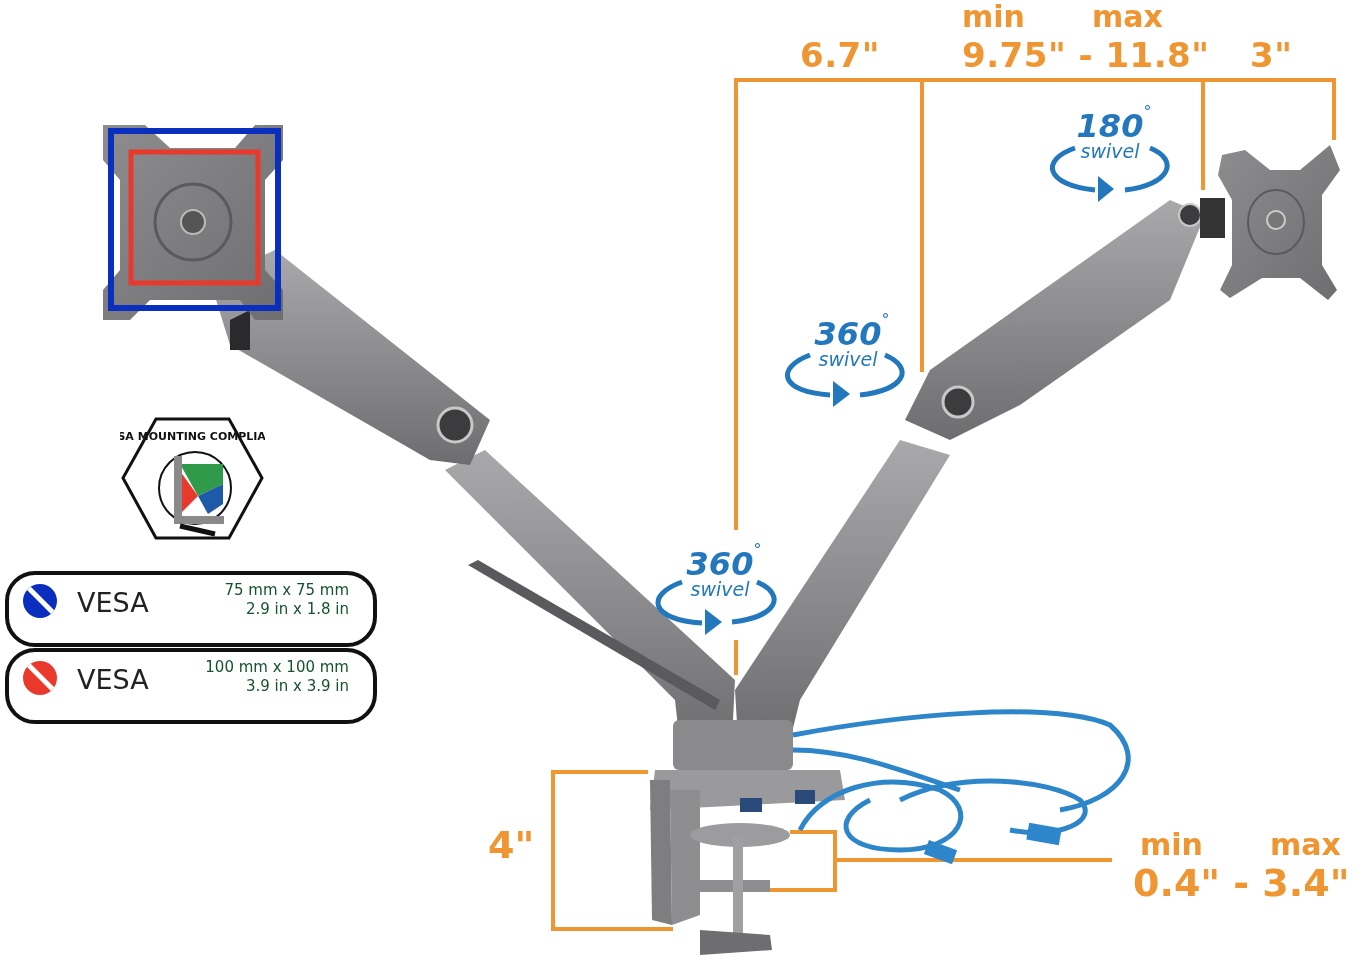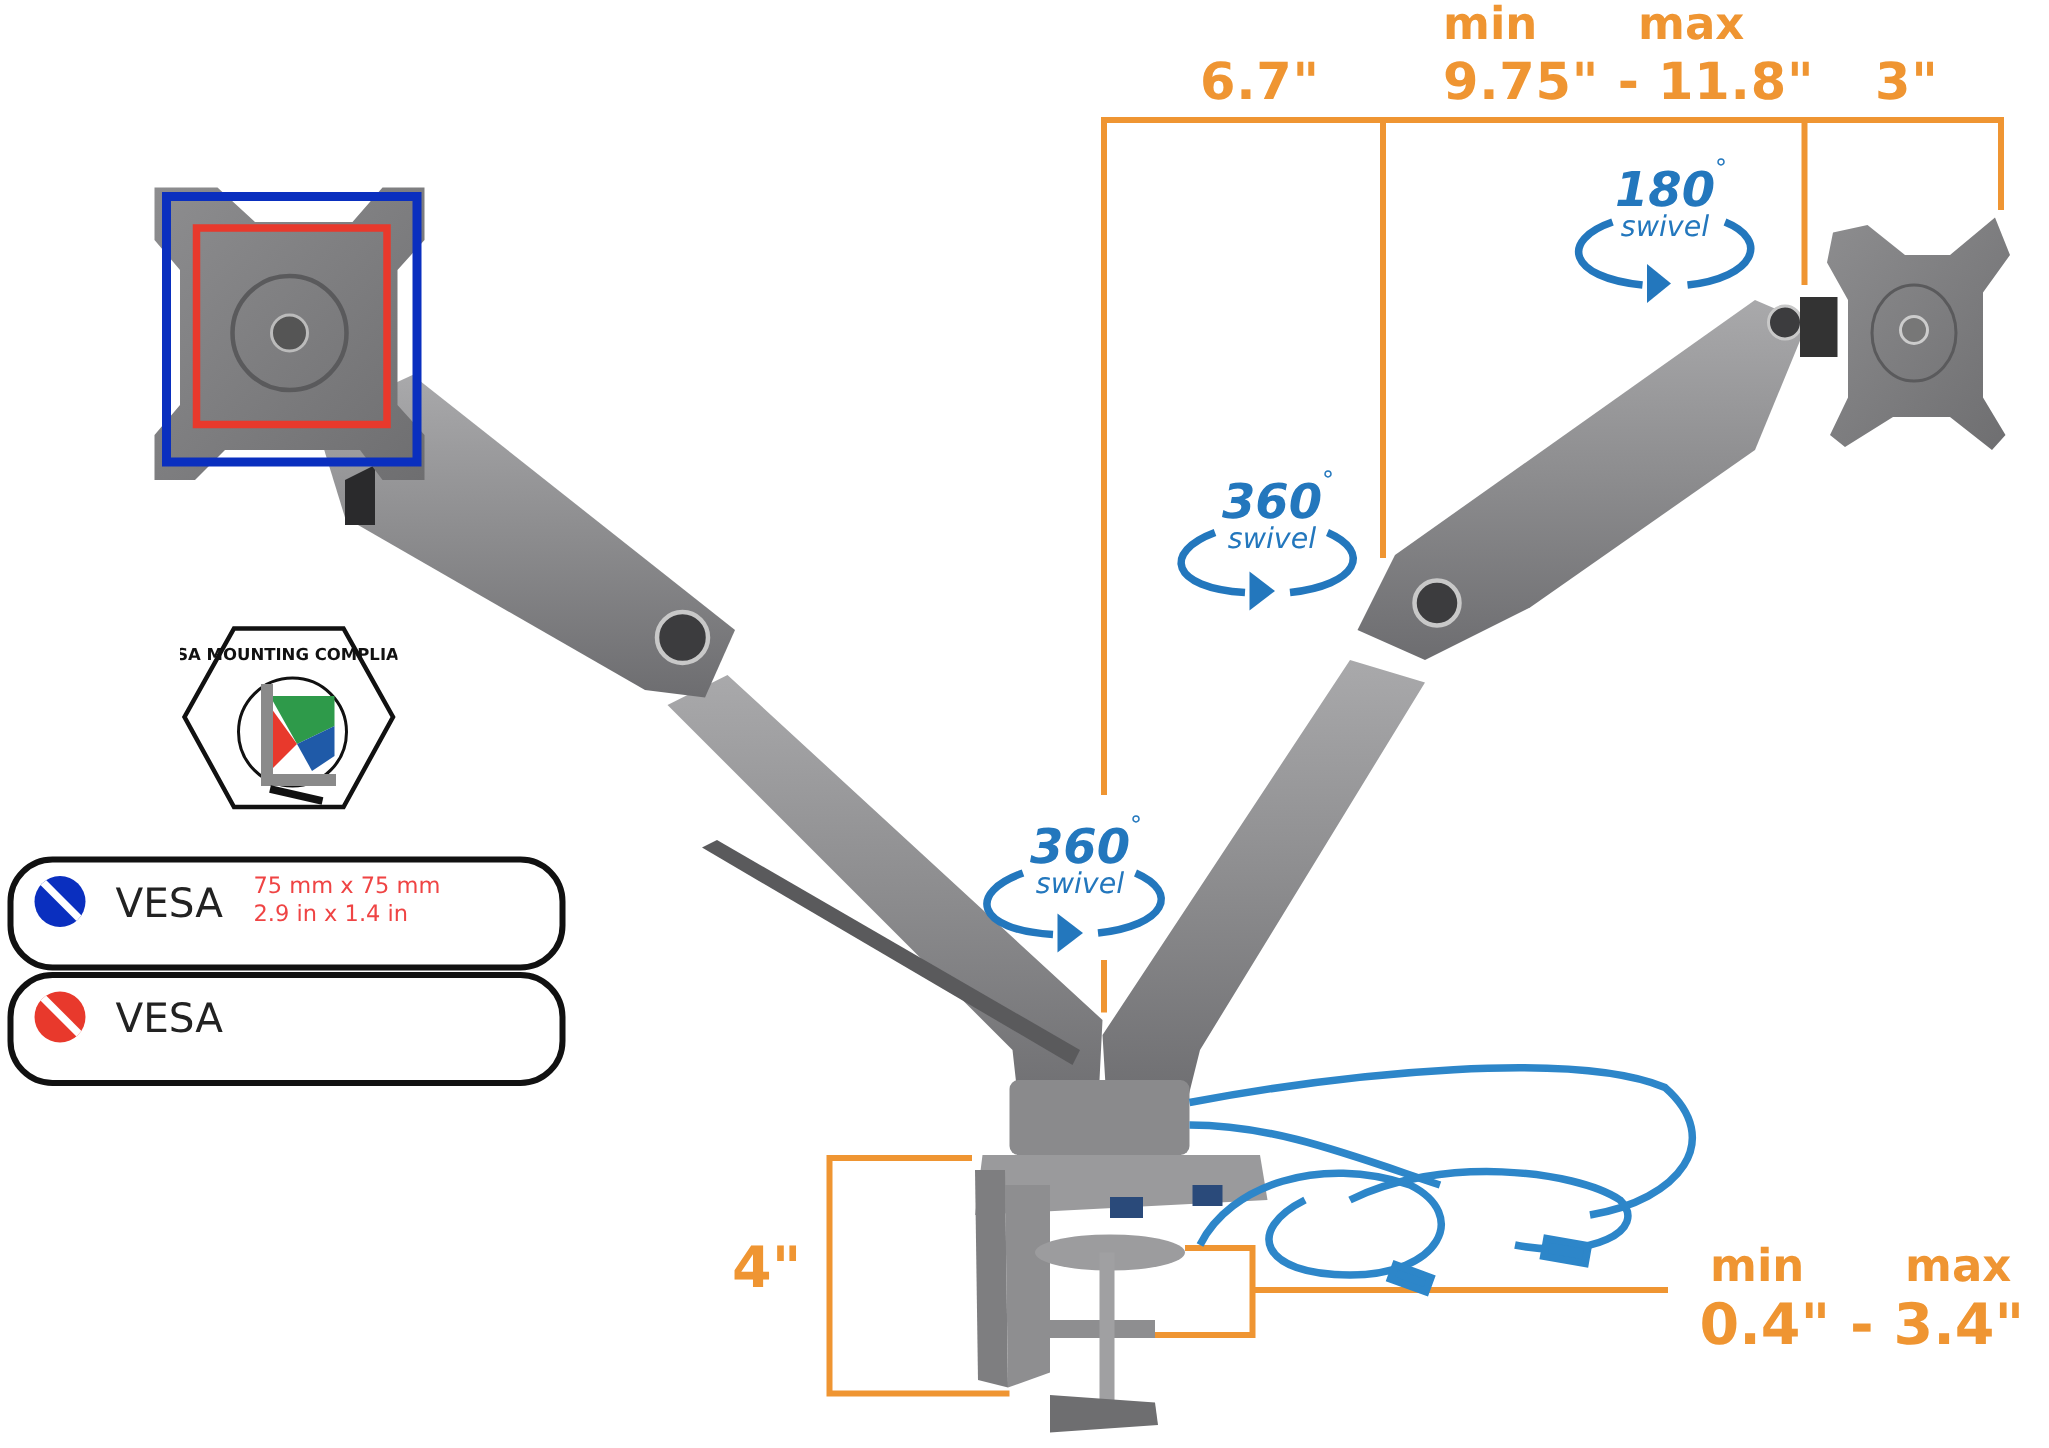--- a/index.html
+++ b/index.html
@@ -9,21 +9,21 @@
   .dim.big { font-size:34px; letter-spacing:0.5px; }
   .dim.small { font-size:30px;text-align:right; }
   .swivel { position:absolute; color:#2377bd; text-align:center; font-family:"DejaVu Sans", sans-serif;font-style:italic; }
   .swivel .deg { font-size:32px; font-weight:bold; line-height:1; position:relative; }
   .swivel .deg sup { font-size:16px; font-weight:normal; position:absolute; top:-6px; }
   .swivel .lbl { font-size:19px; line-height:1; margin-top:0;text-align:center; }
   .legend { position:absolute; left:5px; width:372px; height:76px; border:4px solid #111; border-radius:30px; box-sizing:border-box; background:#fff; }
   .legend .dot { position:absolute; left:14px; top:9px; width:34px; height:34px; border-radius:50%; overflow:hidden; }
   .legend .dot::after { content:""; position:absolute; left:-5px; top:14px; width:46px; height:5px; background:#fff; transform:rotate(45deg); }
   .legend .name { position:absolute; left:68px; top:12px; font-size:27px; color:#222; font-family:"DejaVu Sans", sans-serif; }
-  .legend .spec { position:absolute; left:160px; top:6px; width:180px; text-align:left; font-size:15px; color:#ef4444; line-height:19px; }
+  .legend .spec { position:absolute; left:160px; top:6px; width:180px; text-align:right; font-size:15px; color:#14532d; line-height:19px; }
   .badge { position:absolute; left:120px; top:416px; width:145px; height:125px; }
 </style>
 </head>
 <body>
 
 <svg class="scene" width="1366" height="965" viewBox="0 0 1366 965">
   <defs>
     <linearGradient id="armG" x1="0" y1="0" x2="0" y2="1">
       <stop offset="0" stop-color="#a9a9ab"></stop>
       <stop offset="0.5" stop-color="#8c8c8e"></stop>
@@ -159,19 +159,23 @@
     <path d="M60,110 L95,118" stroke="#111" stroke-width="5"></path>
     <text x="72" y="24" font-size="11" font-weight="bold" fill="#111" text-anchor="middle" font-family="DejaVu Sans, sans-serif">VESA MOUNTING COMPLIANT</text>
   </svg>
 </div>
 
 <div class="legend" style="top:571px;">
   <div class="dot" style="background:#0a2fbf;"></div>
   <div class="name">VESA</div>
   <div class="spec">
     <div>75 mm x 75 mm</div>
-    <div>2.9 in x 1.4 in</div>
+    <div>2.9 in x 1.8 in</div>
   </div>
 </div>
 <div class="legend" style="top:648px;">
   <div class="dot" style="background:#e8392c;"></div>
   <div class="name">VESA</div>
+  <div class="spec">
+    <div>100 mm x 100 mm</div>
+    <div>3.9 in x 3.9 in</div>
+  </div>
 </div>
 
 </body></html>

